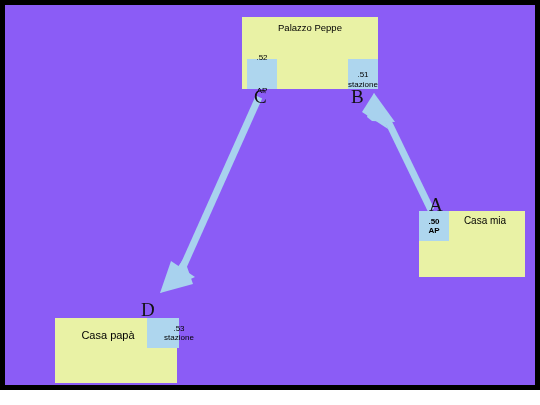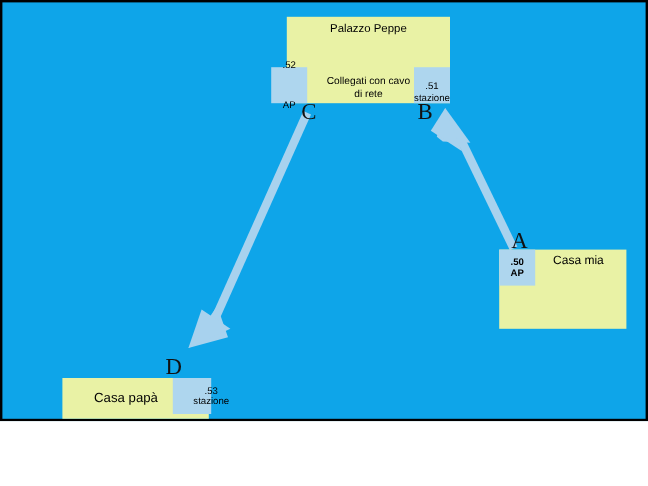--- a/index.html
+++ b/index.html
@@ -3,23 +3,23 @@
 <meta charset="utf-8">
 <style>
   html, body {
     margin: 0;
     padding: 0;
     background: #ffffff;
   }
   #canvas {
     position: relative;
     width: 540px;
-    height: 351px;
-    background: #0ea5e9;
-    border: 2px solid #000000;
+    height: 390px;
+    background: #8b5cf6;
+    border: 5px solid #000000;
     box-sizing: border-box;
     overflow: hidden;
     font-family: "Liberation Sans", sans-serif;
   }
   .arrow-layer {
     position: absolute;
     left: 0;
     top: 0;
     width: 540px;
     height: 405px;
@@ -64,21 +64,21 @@
     width: 136px;
     height: 72px;
   }
   #palazzo-title {
     left: 237px;
     top: 17px;
     width: 136px;
     font-size: 9.5px;
   }
   #box-52 {
-    left: 224px;
+    left: 242px;
     top: 54px;
     width: 30px;
     height: 30px;
     font-size: 8px;
     gap: 23px;
   }
   #box-51 {
     left: 343px;
     top: 54px;
     width: 30px;
@@ -175,21 +175,20 @@
 
   <div class="site" id="palazzo-block"></div>
 
   <div class="site-label" id="palazzo-title">Palazzo Peppe</div>
 
   <div class="devbox" id="box-52">
     <span>.52</span>
     <span>AP</span>
   </div>
 
-  <div class="site-label" id="link-note">Collegati con cavo di rete</div>
 
   <div class="devbox" id="box-51">
     <span>.51</span>
     <span>stazione</span>
   </div>
 
   <div class="node-letter" id="letter-c">C</div>
 
   <div class="node-letter" id="letter-b">B</div>
 

